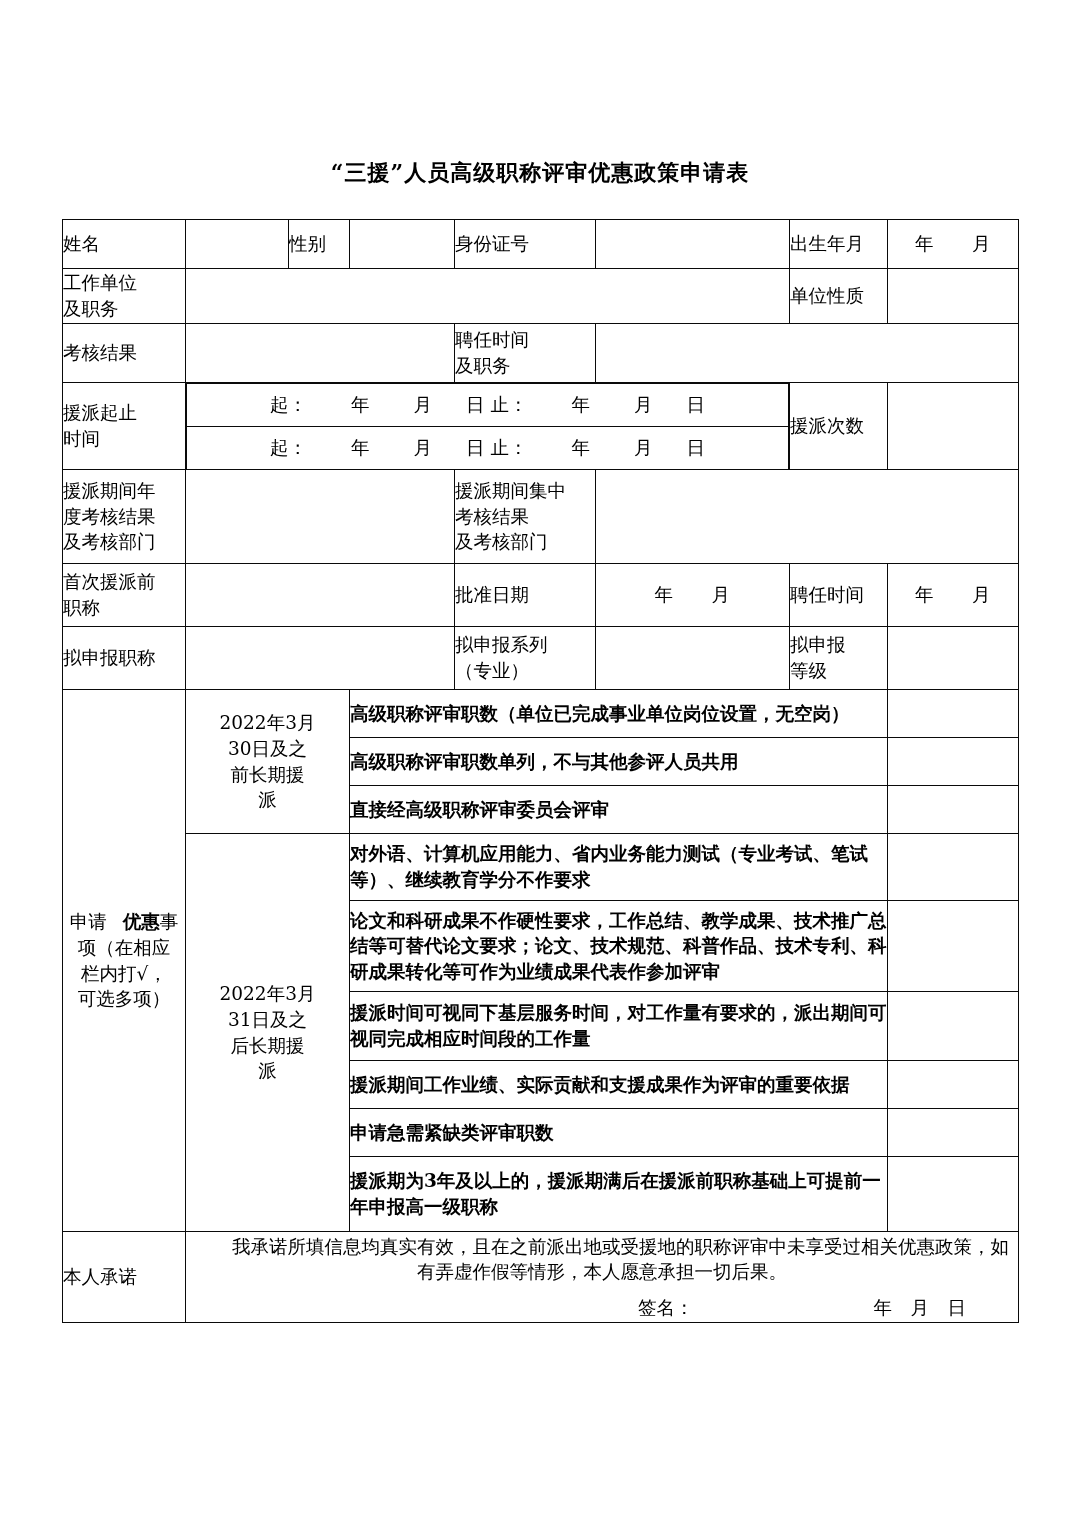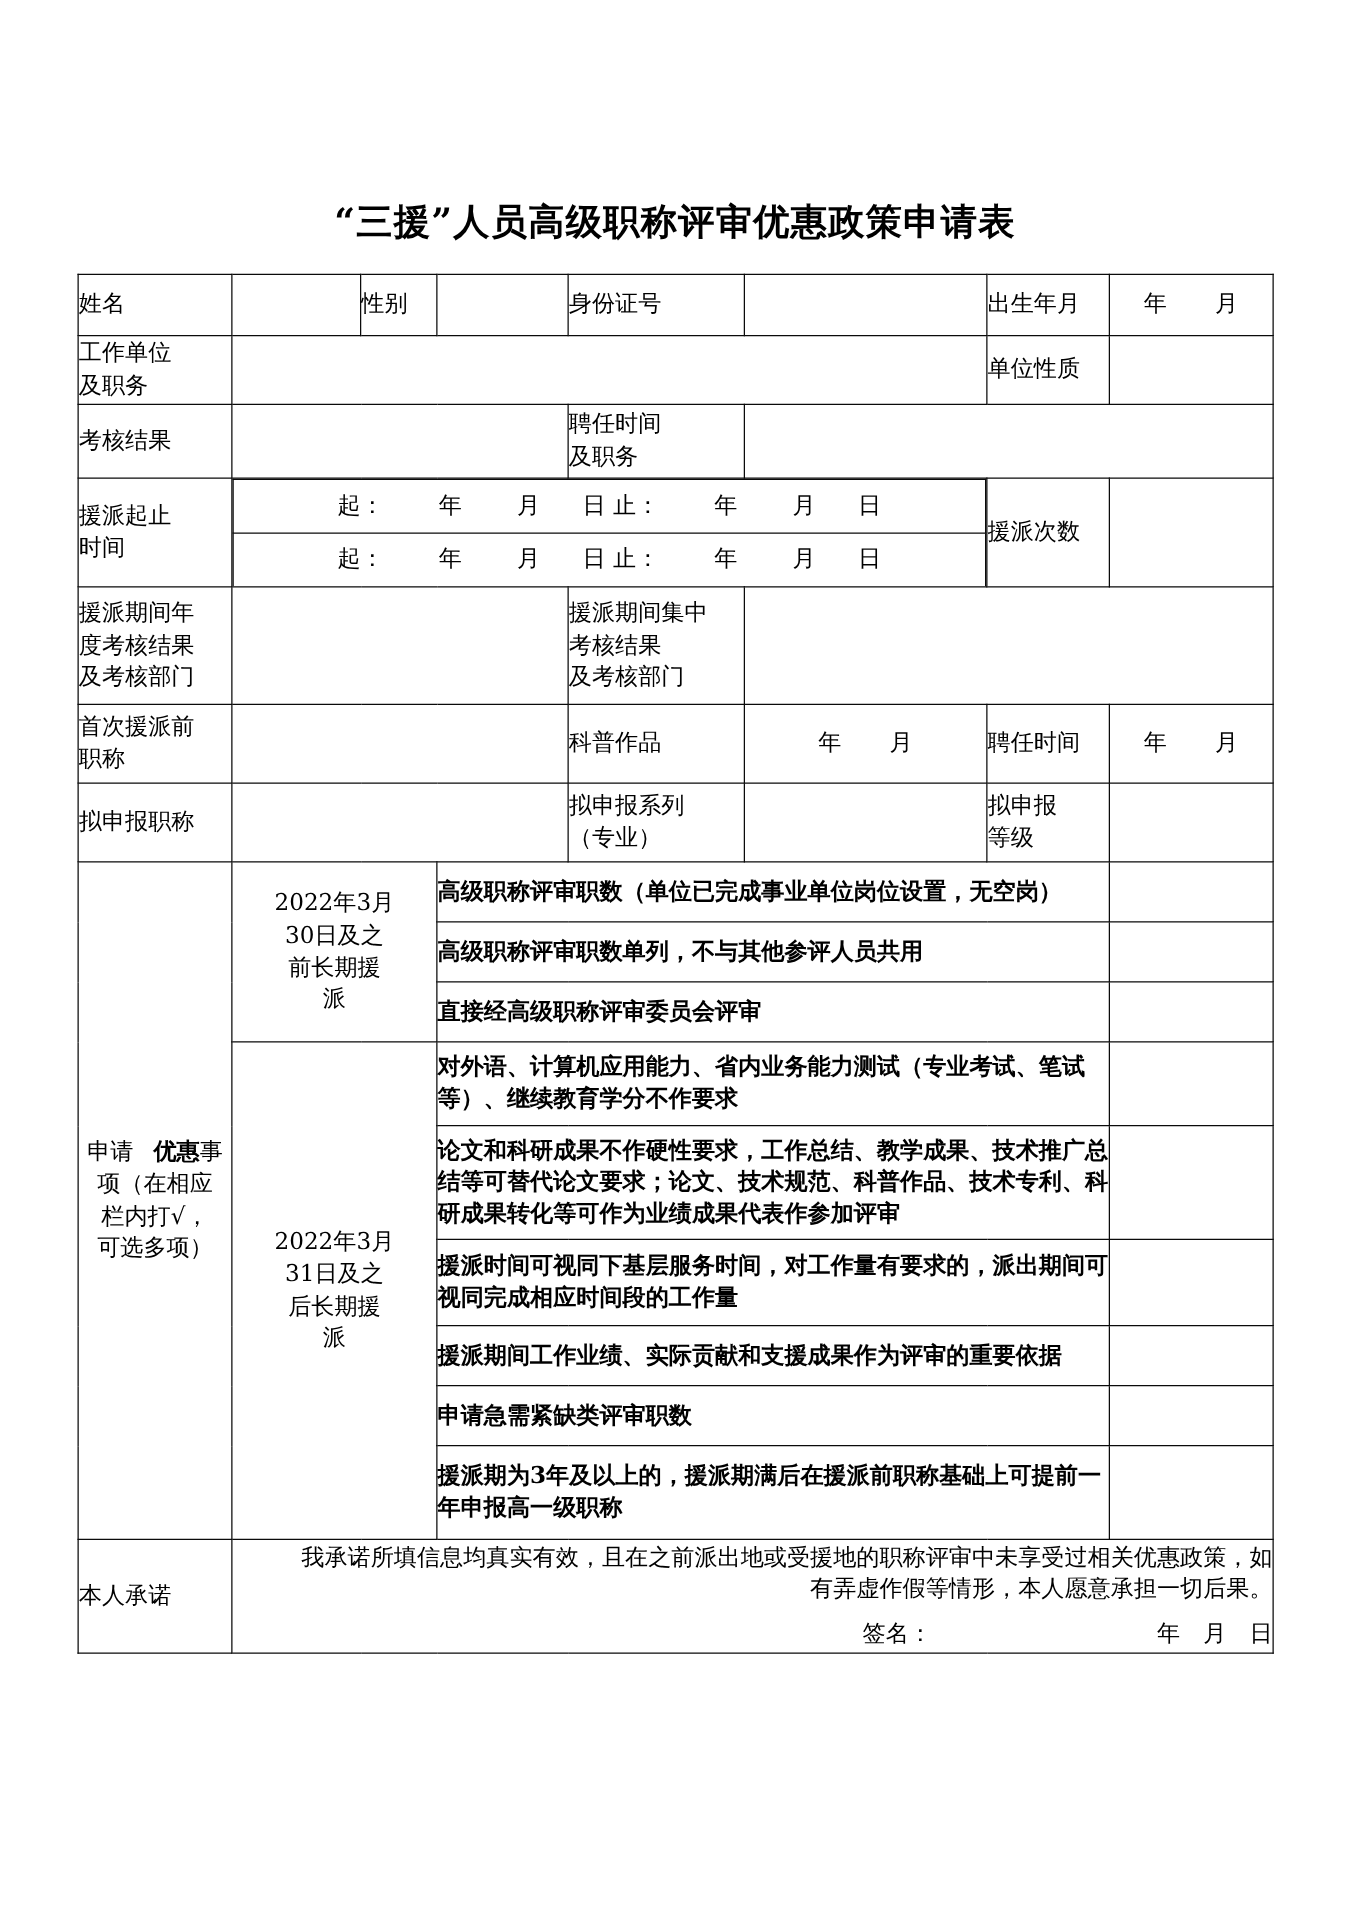--- a/index.html
+++ b/index.html
@@ -20,21 +20,21 @@
     left: 0; top: 0;
     width: 1080px;
     height: 1527px;
   }
   .form-title {
     position: absolute;
     left: 0;
     top: 158px;
     width: 1080px;
     text-align: center;
-    font-size: 29px;
+    font-size: 22px;
     font-weight: bold;
     letter-spacing: 1px;
     font-family: "DejaVu Serif", "Liberation Serif", serif;
   }
   table.form {
     position: absolute;
     left: 62px;
     top: 219px;
     width: 956px;
     border-collapse: collapse;
@@ -89,21 +89,21 @@
     padding: 4px 3px;
   }
   .leftbig {
     text-align: center;
     font-size: 19px;
     line-height: 1.5;
     padding: 4px 5px;
   }
   .leftbig b { font-weight: bold; margin-left: 16px; }
   .promise {
-    text-align: right;
+    text-align: center;
     padding: 10px 14px 8px 14px;
     font-size: 19px;
     line-height: 1.5;
   }
   .promise .indent { text-indent: 2em; display: block; }
   .sigline {
     display: block;
     margin-top: 10px;
     padding-left: 400px;
     white-space: nowrap;
@@ -213,21 +213,21 @@
         </td>
         <td class="blank" colspan="3"></td>
       </tr>
 
       <tr>
         <td class="lbl" style="height:62px">
           <div>首次援派前</div>
           <div>职称</div>
         </td>
         <td class="blank" colspan="3"></td>
-        <td class="lbl">科普作品</td>
+        <td class="lbl">批准日期</td>
         <td class="ctr datefield">年　　月</td>
         <td class="lbl">聘任时间</td>
         <td class="ctr datefield">年　　月</td>
       </tr>
 
       <tr>
         <td class="lbl" style="height:62px">拟申报职称</td>
         <td class="blank" colspan="3"></td>
         <td class="lbl">
           <div>拟申报系列</div>

